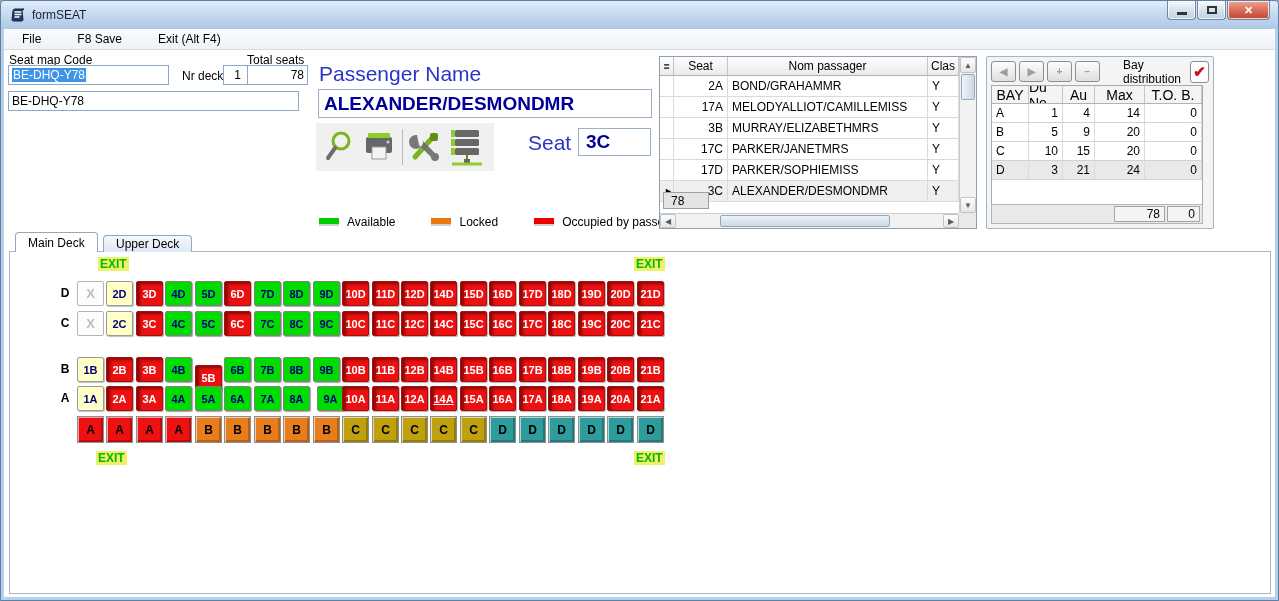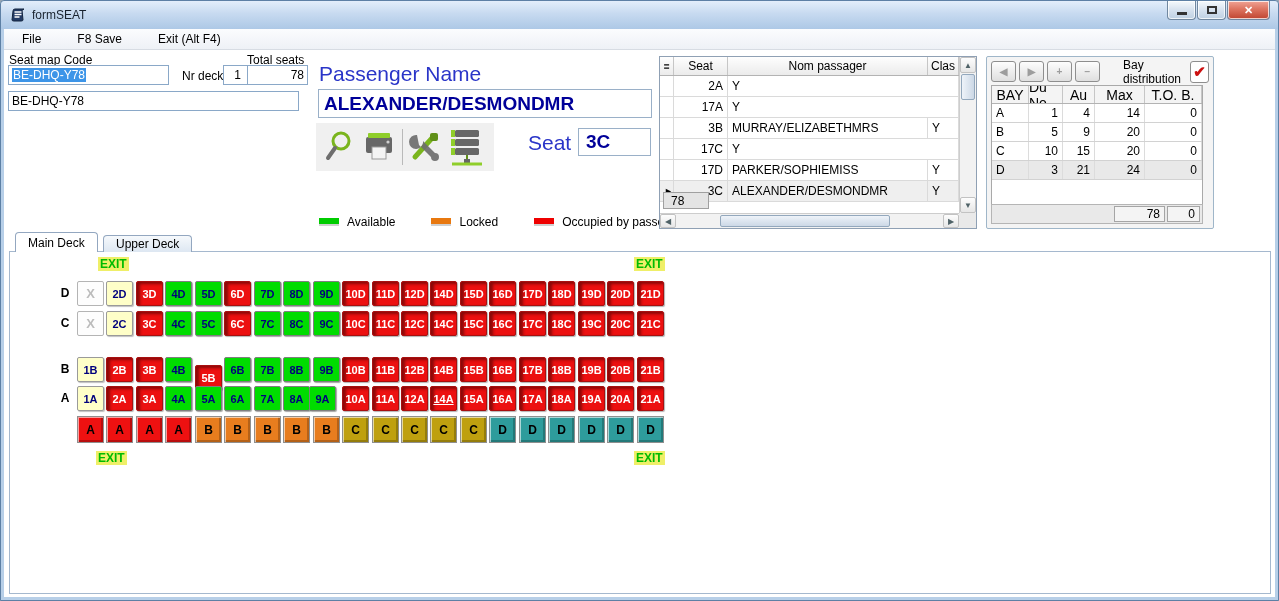--- a/index.html
+++ b/index.html
@@ -212,36 +212,39 @@
     <div class="ghead">
         <div class="gh gc0" style="font-size: 8px;">≣</div>
         <div class="gh gc1">Seat</div>
         <div class="gh gc2">Nom passager</div>
         <div class="gh gc3">Clas</div>
       </div>
     <div class="grows">
         <div class="grow">
           <div class="gd gc0 mark"></div>
           <div class="gd gc1 num">2A</div>
+          <div class="gd gc2">BOND/GRAHAMMR</div>
           <div class="gd gc3">Y</div>
         </div>
         <div class="grow">
           <div class="gd gc0 mark"></div>
           <div class="gd gc1 num">17A</div>
+          <div class="gd gc2">MELODYALLIOT/CAMILLEMISS</div>
           <div class="gd gc3">Y</div>
         </div>
         <div class="grow">
           <div class="gd gc0 mark"></div>
           <div class="gd gc1 num">3B</div>
           <div class="gd gc2">MURRAY/ELIZABETHMRS</div>
           <div class="gd gc3">Y</div>
         </div>
         <div class="grow">
           <div class="gd gc0 mark"></div>
           <div class="gd gc1 num">17C</div>
+          <div class="gd gc2">PARKER/JANETMRS</div>
           <div class="gd gc3">Y</div>
         </div>
         <div class="grow">
           <div class="gd gc0 mark"></div>
           <div class="gd gc1 num">17D</div>
           <div class="gd gc2">PARKER/SOPHIEMISS</div>
           <div class="gd gc3">Y</div>
         </div>
         <div class="grow cur">
           <div class="gd gc0 mark">►</div>
@@ -395,21 +398,21 @@
       <div class="seat st-o" style="left: 636px; top: 356px; background: rgb(236, 16, 16);">21B</div>
       <div class="rowlab" style="left: 56px; top: 390px;">A</div>
       <div class="seat st-b" style="left: 76px; top: 385px; background: rgb(255, 255, 200);">1A</div>
       <div class="seat st-o" style="left: 105px; top: 385px; background: rgb(236, 16, 16);">2A</div>
       <div class="seat st-o" style="left: 135px; top: 385px; background: rgb(236, 16, 16);">3A</div>
       <div class="seat st-a" style="left: 164px; top: 385px; background: rgb(0, 220, 0);">4A</div>
       <div class="seat st-a" style="left: 194px; top: 385px; background: rgb(0, 220, 0);">5A</div>
       <div class="seat st-a" style="left: 223px; top: 385px; background: rgb(0, 220, 0);">6A</div>
       <div class="seat st-a" style="left: 253px; top: 385px; background: rgb(0, 220, 0);">7A</div>
       <div class="seat st-a" style="left: 282px; top: 385px; background: rgb(0, 220, 0);">8A</div>
-      <div class="seat st-a" style="left: 308px; top: 385px; background: rgb(0, 220, 0);">9A</div>
+      <div class="seat st-a" style="left: 316px; top: 385px; background: rgb(0, 220, 0);">9A</div>
       <div class="seat st-o" style="left: 341px; top: 385px; background: rgb(236, 16, 16);">10A</div>
       <div class="seat st-o" style="left: 371px; top: 385px; background: rgb(236, 16, 16);">11A</div>
       <div class="seat st-o" style="left: 400px; top: 385px; background: rgb(236, 16, 16);">12A</div>
       <div class="seat st-o" style="left: 429px; top: 385px; background: rgb(236, 16, 16); text-decoration: underline;">14A</div>
       <div class="seat st-o" style="left: 459px; top: 385px; background: rgb(236, 16, 16);">15A</div>
       <div class="seat st-o" style="left: 488px; top: 385px; background: rgb(236, 16, 16);">16A</div>
       <div class="seat st-o" style="left: 518px; top: 385px; background: rgb(236, 16, 16);">17A</div>
       <div class="seat st-o" style="left: 547px; top: 385px; background: rgb(236, 16, 16);">18A</div>
       <div class="seat st-o" style="left: 577px; top: 385px; background: rgb(236, 16, 16);">19A</div>
       <div class="seat st-o" style="left: 606px; top: 385px; background: rgb(236, 16, 16);">20A</div>

